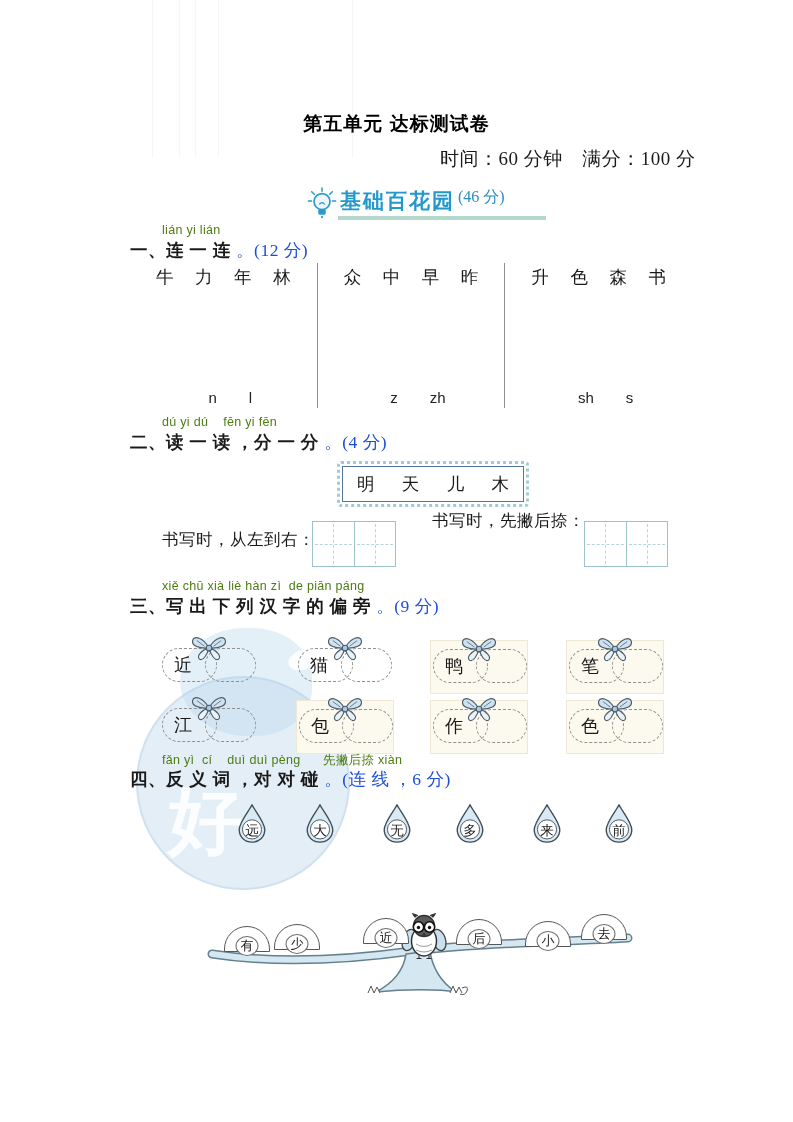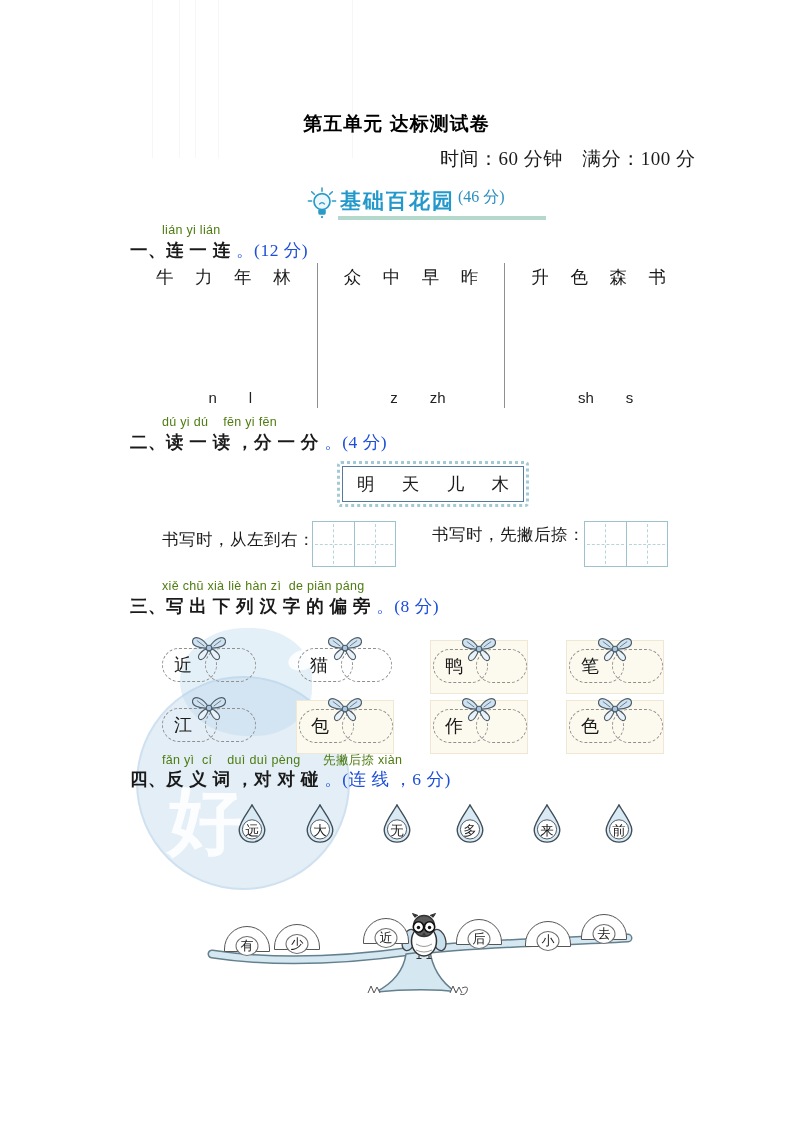--- a/index.html
+++ b/index.html
@@ -183,28 +183,28 @@
       <span>儿</span>
       <span>木</span>
     </div>
   </div>
 
   <div class="layer rule-label" style="left:162px;top:529px">书写时，从左到右：</div>
   <div class="layer tian-grid" style="left:312px;top:521px">
     <div class="tian-cell"></div>
     <div class="tian-cell"></div>
   </div>
-  <div class="layer rule-label" style="left:432px;top:524px">书写时，先撇后捺：</div>
+  <div class="layer rule-label" style="left:432px;top:510px">书写时，先撇后捺：</div>
   <div class="layer tian-grid" style="left:584px;top:521px">
     <div class="tian-cell"></div>
     <div class="tian-cell"></div>
   </div>
 
   <div class="layer pinyin" style="left:162px;top:579px">xiě chū xià liè hàn zì  de piān páng</div>
-  <div class="layer qtitle" style="left:130px;top:594px"><span class="b">三、</span><span class="b">写 出 下 列 汉 字 的 偏 旁 </span><span class="s">。(8 分)</span></div>
+  <div class="layer qtitle" style="left:130px;top:594px"><span class="b">三、</span><span class="b">写 出 下 列 汉 字 的 偏 旁 </span><span class="s">。(9 分)</span></div>
 
   <div class="layer pang-unit" style="left:160px;top:640px">
     <span class="oval oval-l">
         <span>近</span>
       </span>
     <span class="oval oval-r"></span>
     <svg class="bow" width="42" height="30" viewBox="0 0 42 32">
         <g stroke="#4e5d68" stroke-width="1.2" stroke-linejoin="round">
           <path d="M21,16 C15,5 5,2 3.5,8 C2.5,13 9,17 21,16 Z" fill="#cfe2f1"></path>
           <path d="M21,16 C27,5 37,2 38.5,8 C39.5,13 33,17 21,16 Z" fill="#cfe2f1"></path>

